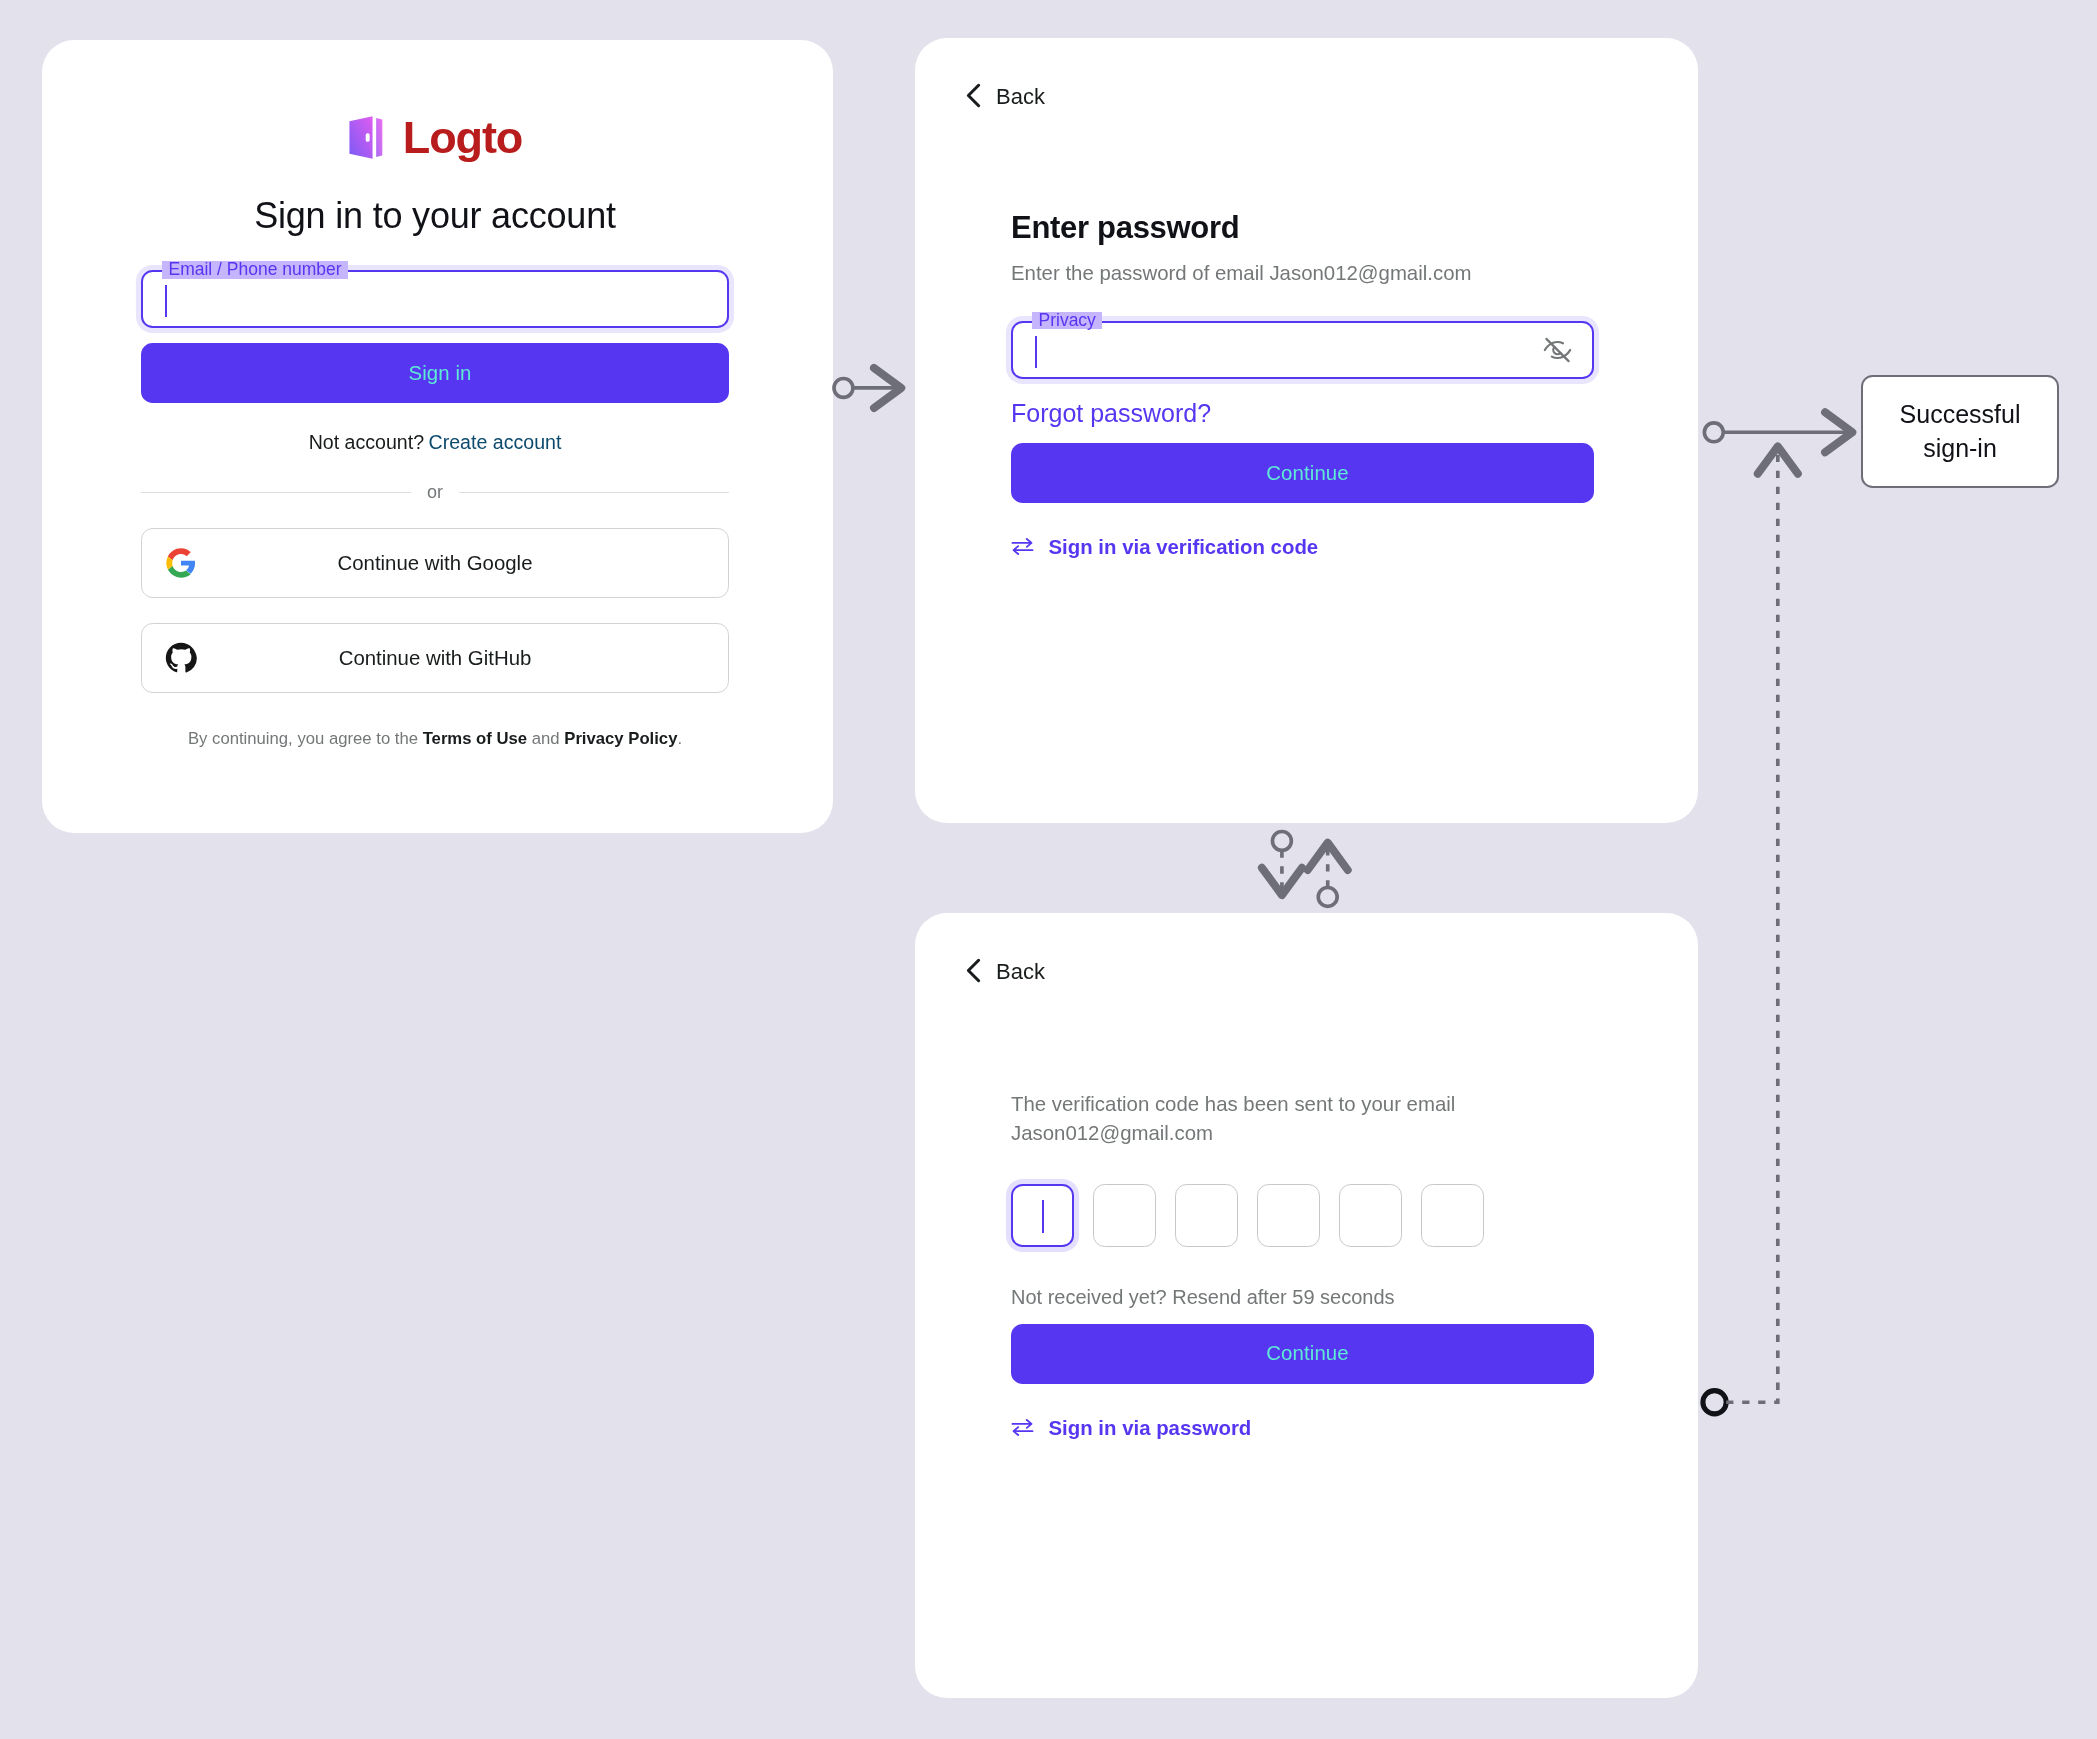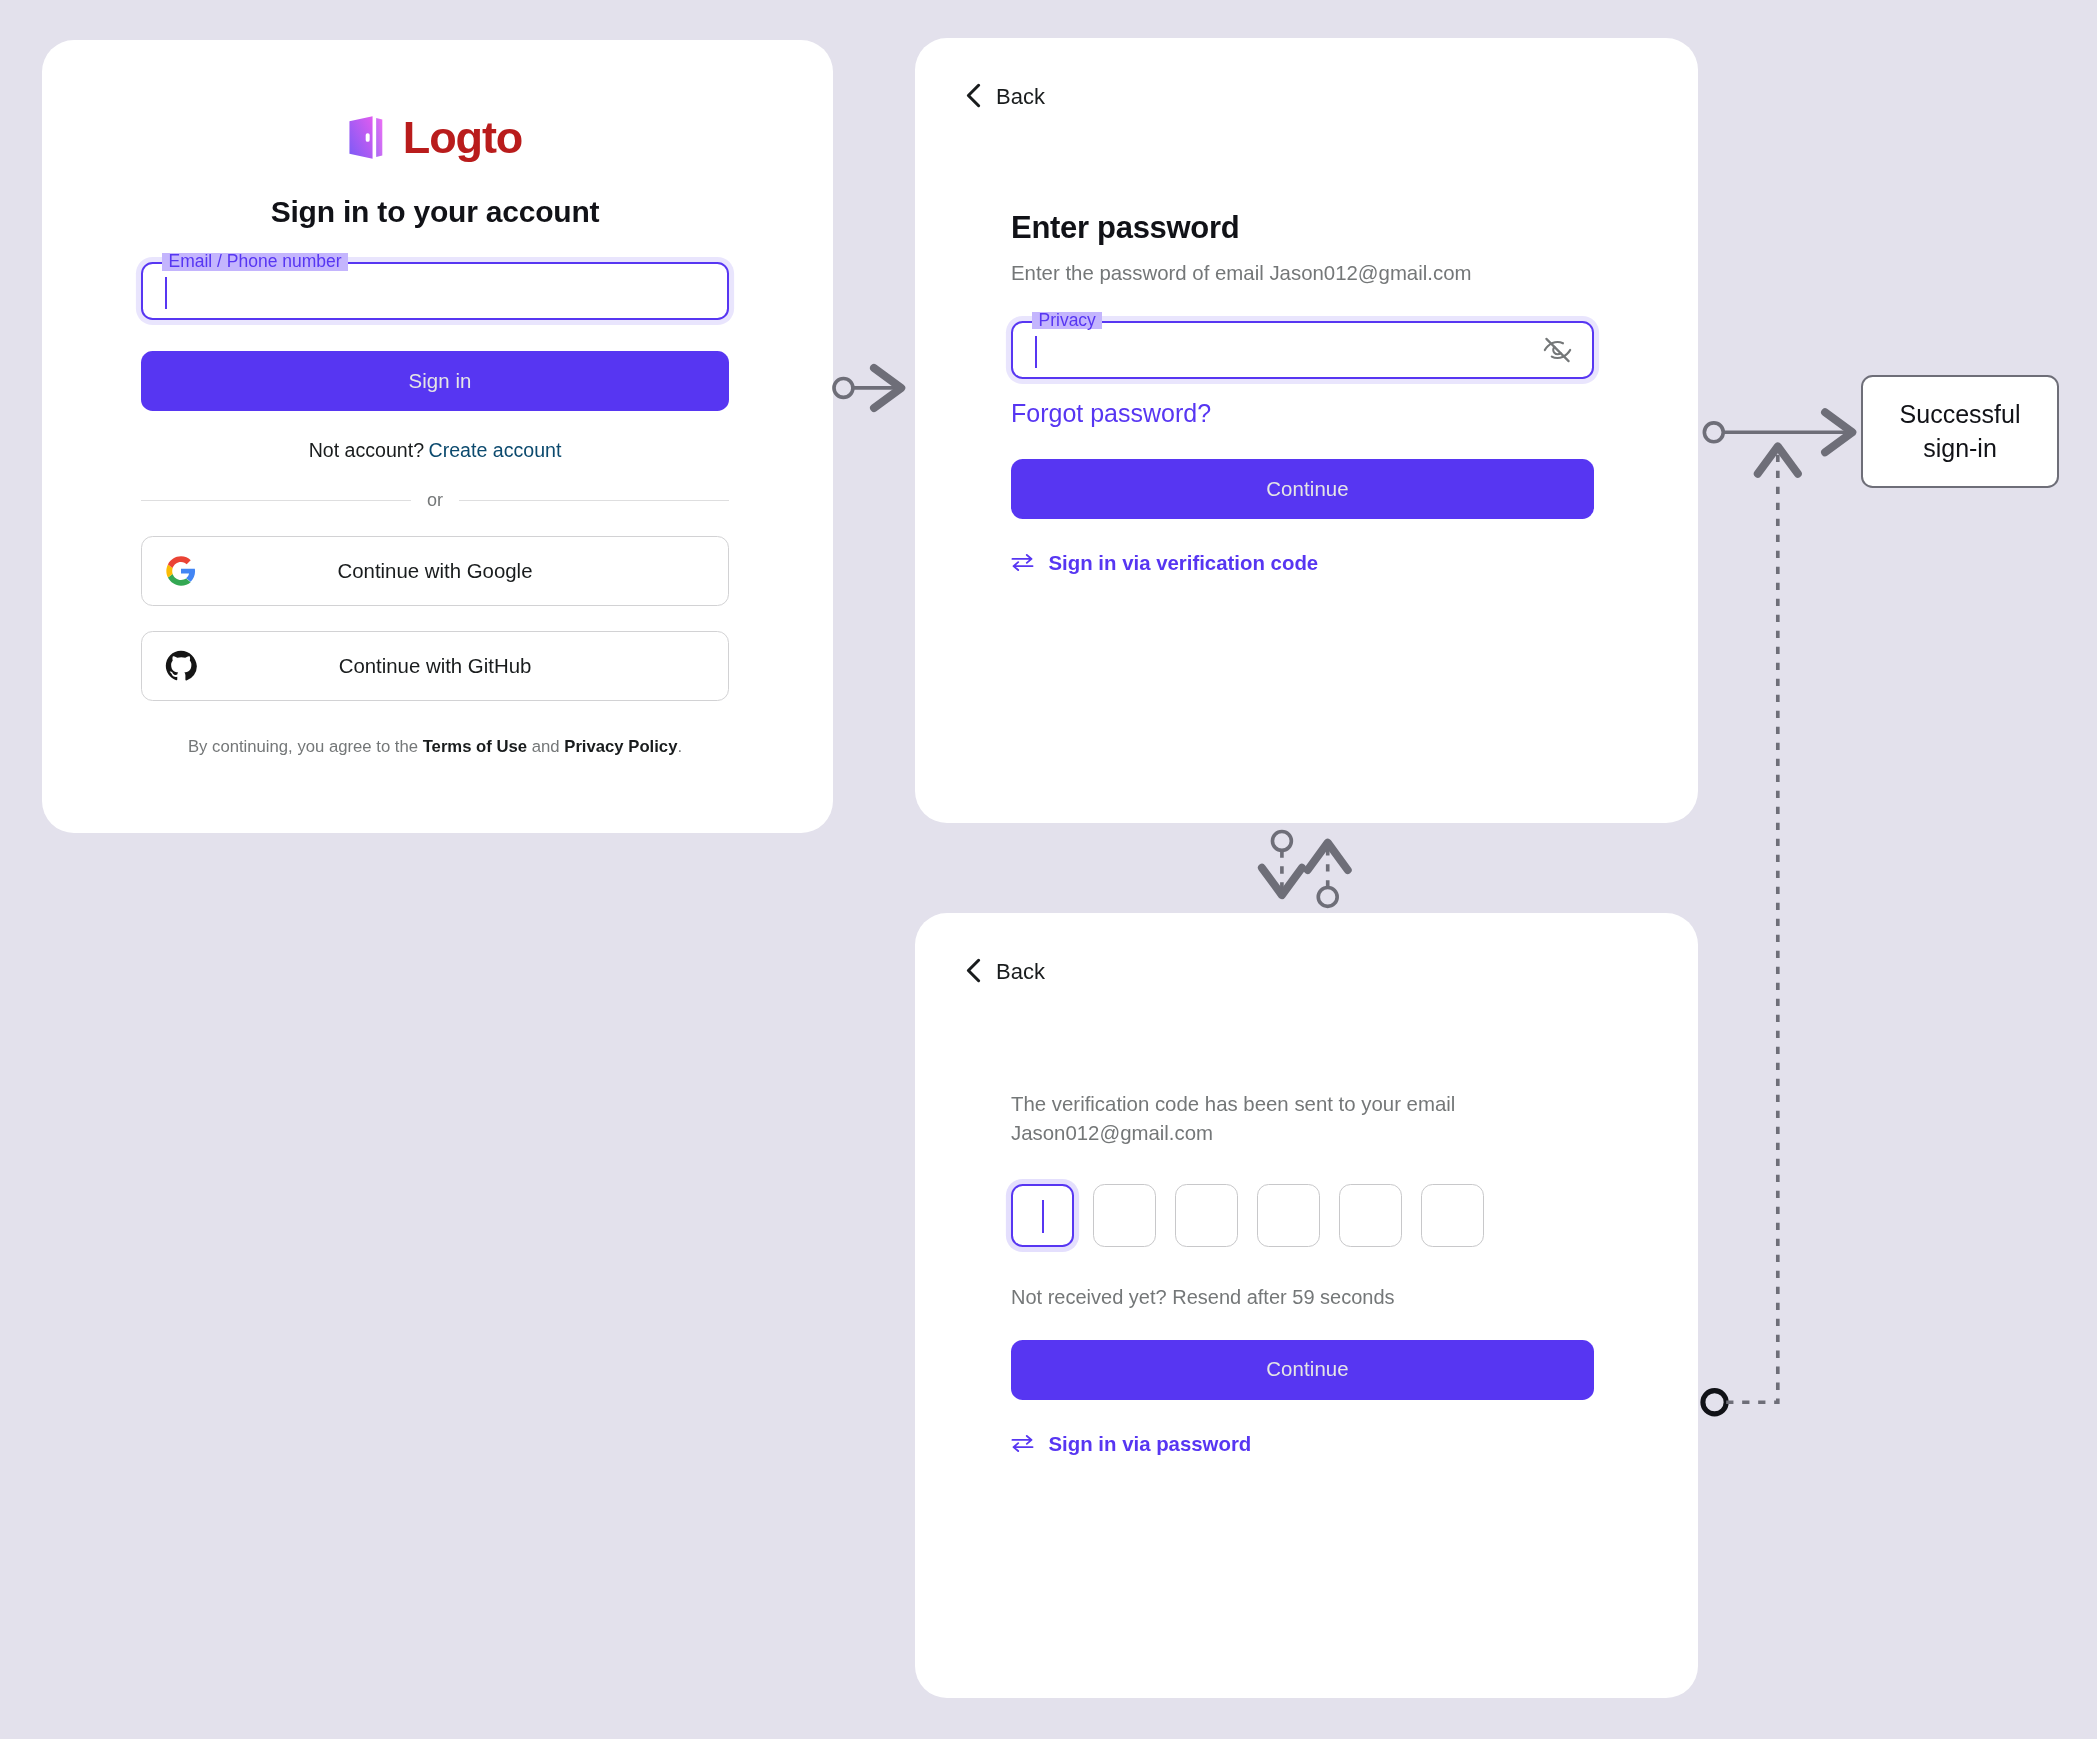--- a/index.html
+++ b/index.html
@@ -55,22 +55,22 @@
   .brand-name {
     font-size: 45px;
     font-weight: 700;
     letter-spacing: -1.1px;
     color: #b91c1c;
     line-height: 1;
   }
   .page-heading {
     margin-top: 25px;
     text-align: center;
-    font-size: 30px;
-    font-weight: 700;
+    font-size: 36px;
+    font-weight: 400;
     color: #111217;
     letter-spacing: -0.2px;
   }
 
   
   .field {
     position: relative;
     margin-top: 33px;
     height: 58px;
     border: 2.2px solid #5736f2;
@@ -105,26 +105,26 @@
     transform: translateY(-50%);
     width: 31px;
     height: 31px;
     cursor: pointer;
   }
 
   
   .btn-primary {
     display: block;
     width: 100%;
-    margin-top: 31px;
+    margin-top: 15px;
     height: 60px;
     border: none;
     border-radius: 11.6px;
     background: #5736f2;
-    color: #e5e5e5;
+    color: #5eead4;
     font-size: 20.4px;
     font-family: inherit;
     font-weight: 400;
     cursor: pointer;
     letter-spacing: 0.1px;
     padding-left: 16px;
   }
 
   .signup-line {
     margin-top: 28px;

